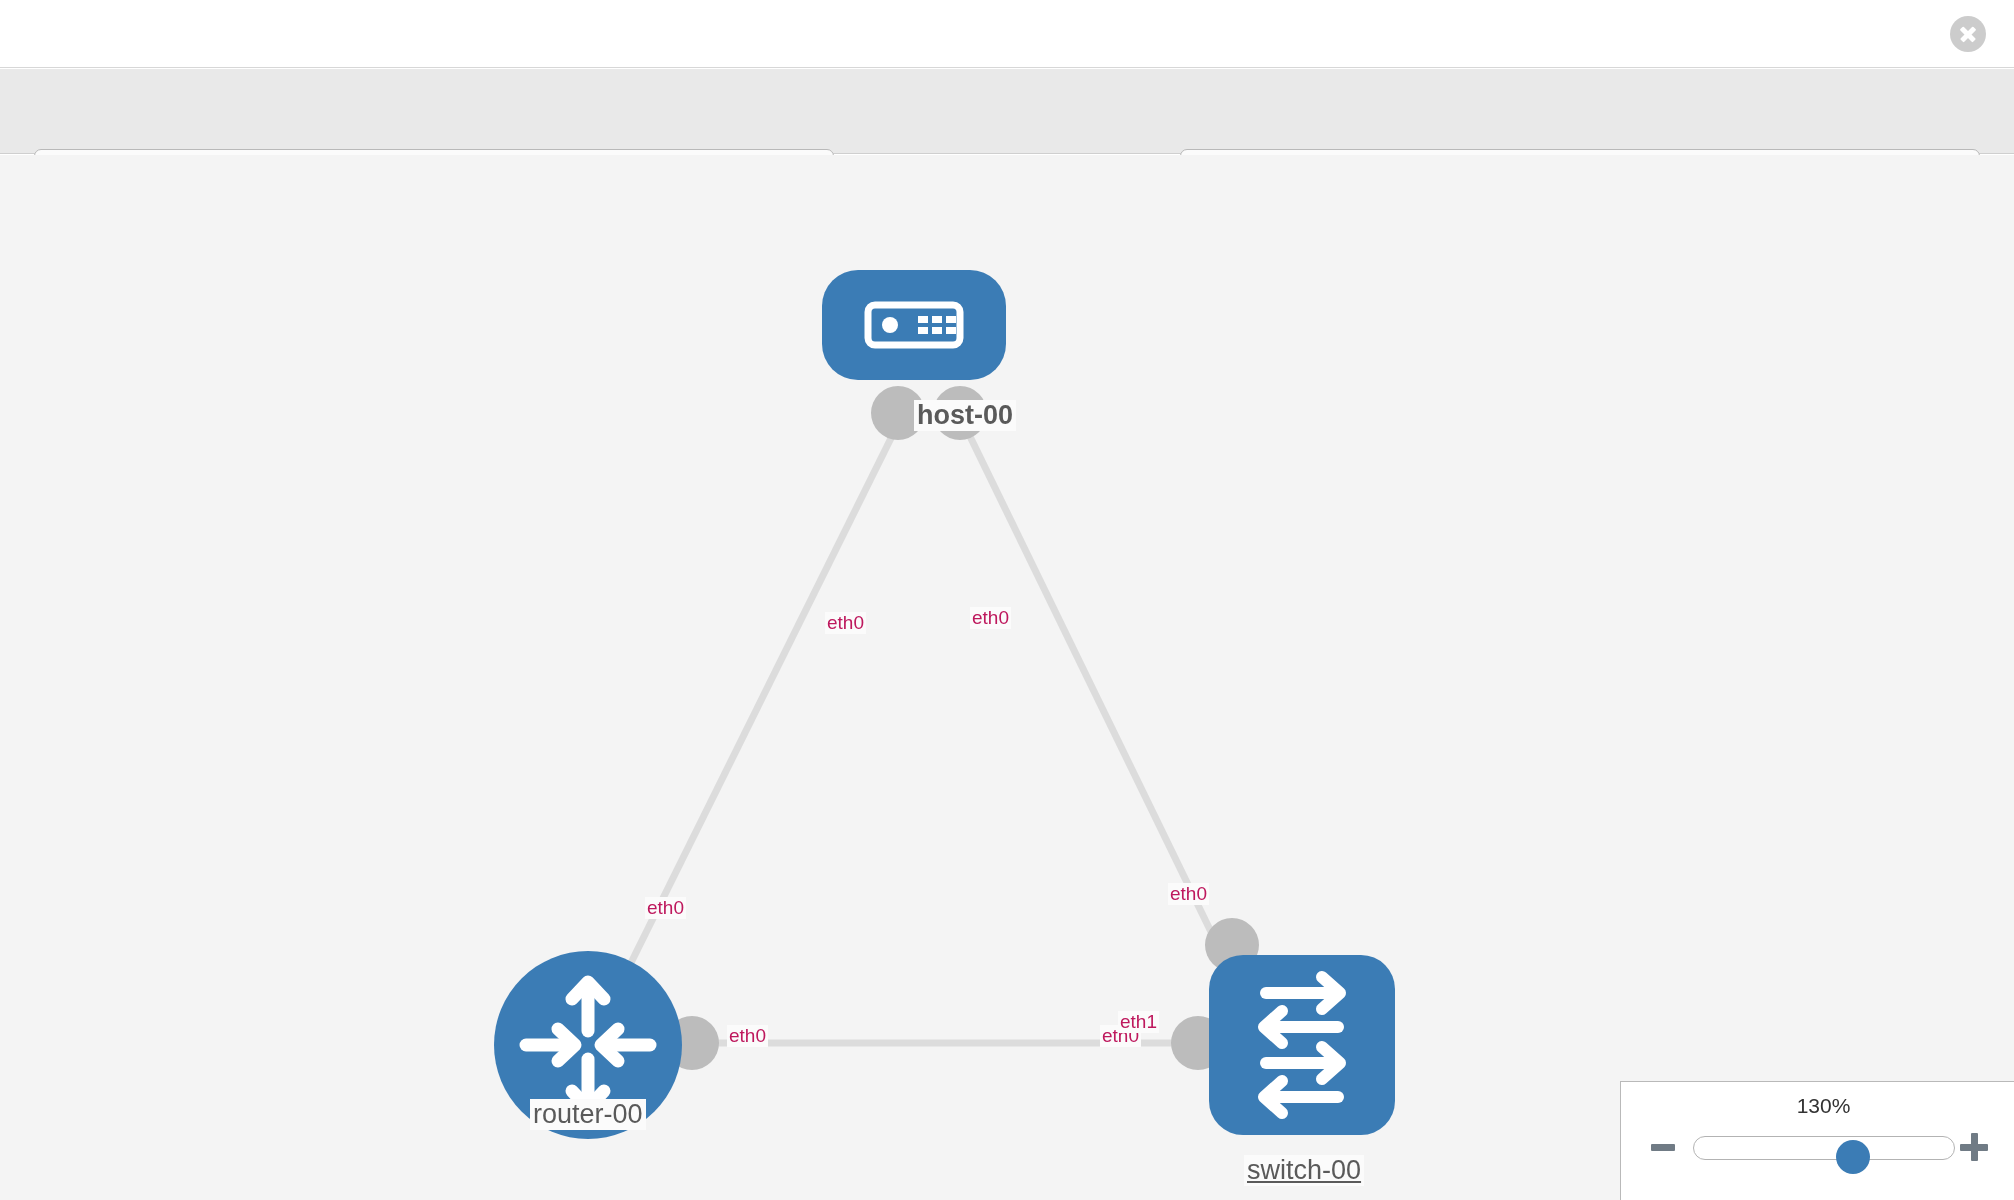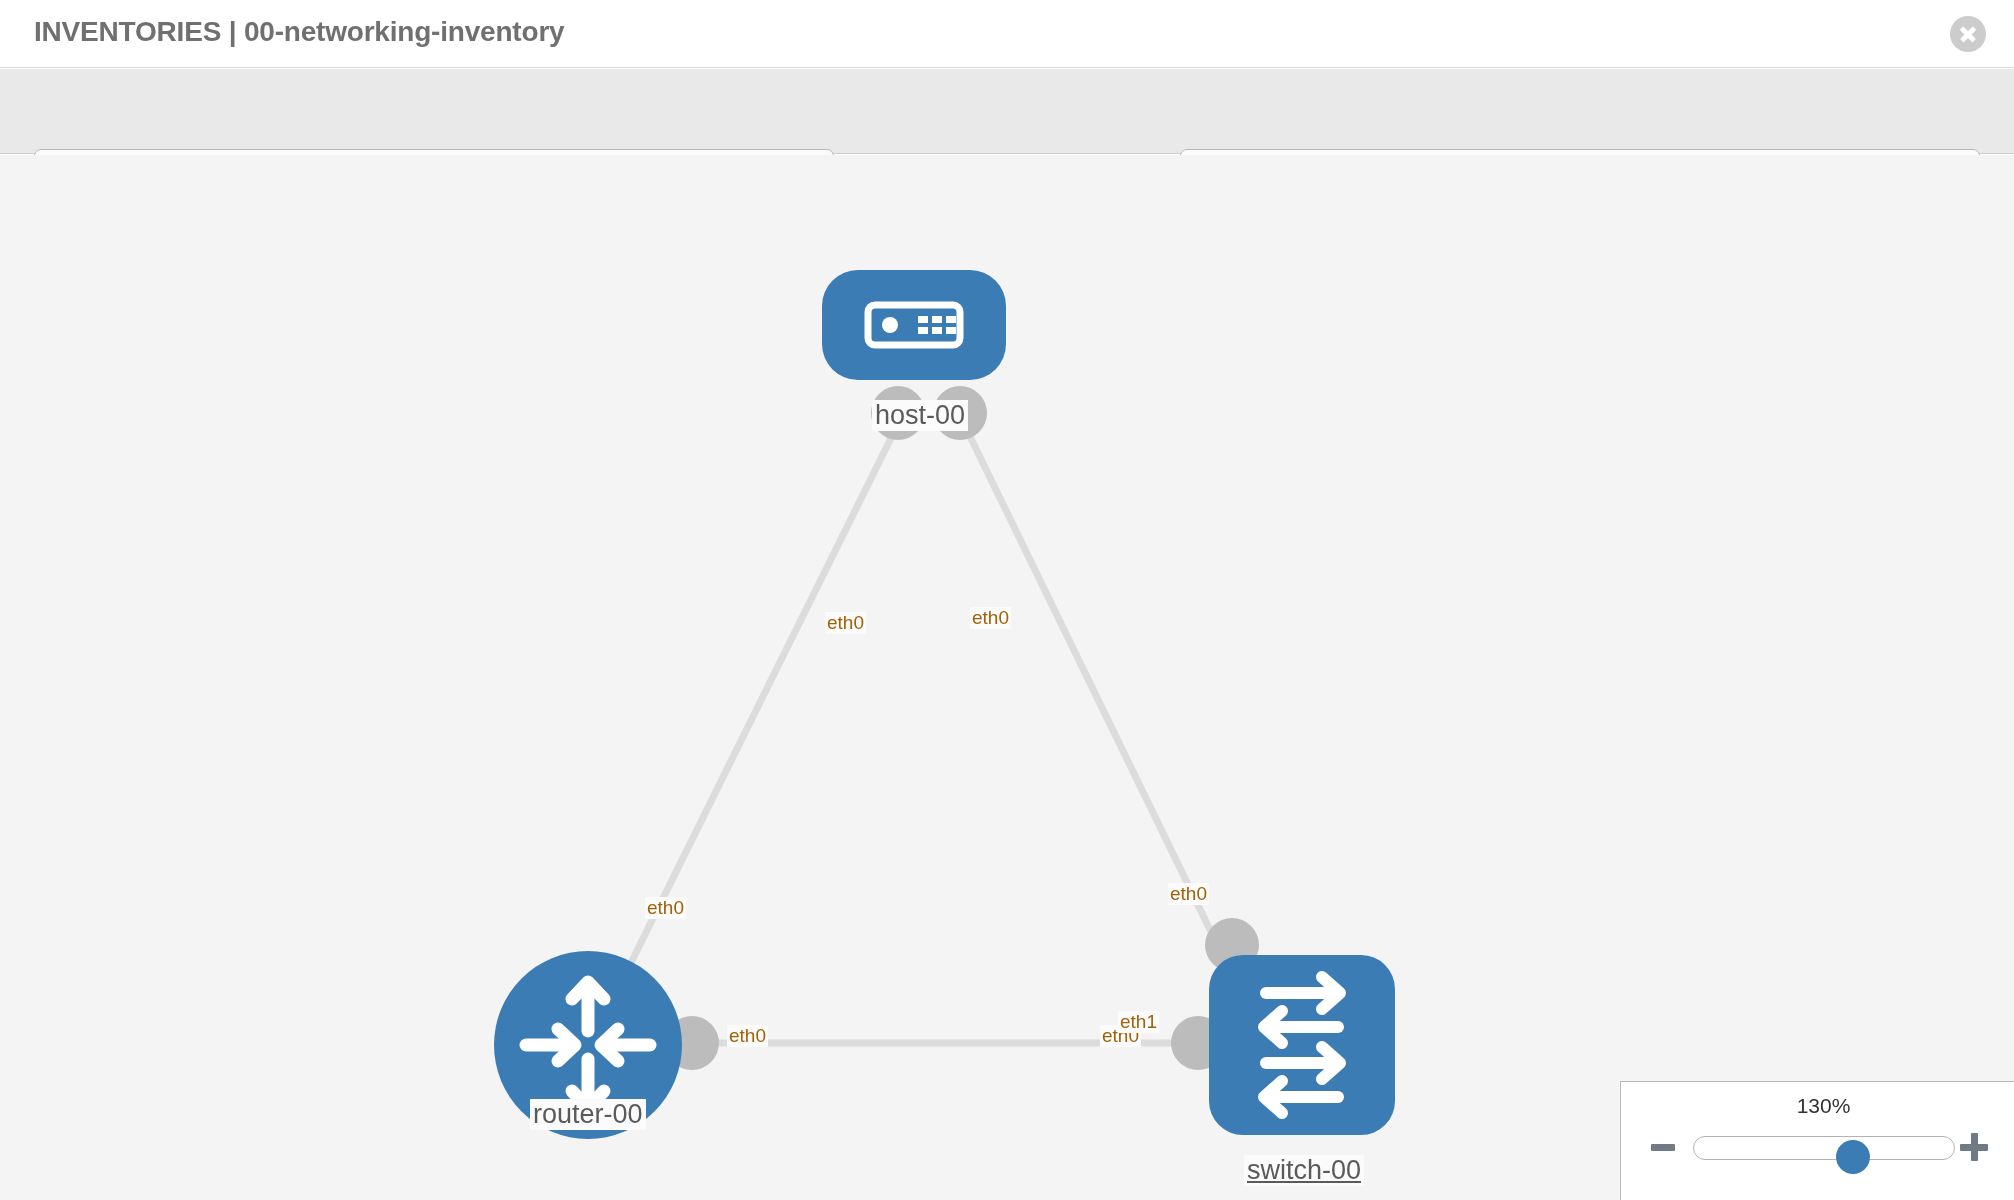--- a/index.html
+++ b/index.html
@@ -127,21 +127,21 @@
     background: #fbfbfb;
     color: #5a5a5a;
     font-size: 27px;
     white-space: nowrap;
     padding: 0 3px;
     line-height: 1.15;
   }
   .iface-label {
     position: absolute;
     background: #fbfbfb;
-    color: #a16207;
+    color: #be185d;
     font-size: 19px;
     white-space: nowrap;
     padding: 0 2px;
     line-height: 1.15;
   }
 
   
   .zoom-panel {
     position: absolute;
     left: 1620px;
@@ -206,21 +206,20 @@
     background: #3b7cb5;
     cursor: pointer;
   }
 </style>
 </head>
 <body>
 
 <div id="app">
 
   <div class="header">
-    <div class="page-title">INVENTORIES | 00-networking-inventory</div>
     <div class="close-btn"></div>
   </div>
 
   <div class="toolbar">
 
     <div class="select-box" id="actions-select">
       <span class="sel-label">ACTIONS</span>
       <span class="caret"></span>
     </div>
 
@@ -304,21 +303,21 @@
 
           <line x1="-36" y1="18" x2="36" y2="18"></line>
           <polyline points="20,2 38,18 20,34"></polyline>
 
           <line x1="36" y1="52" x2="-36" y2="52"></line>
           <polyline points="-20,36 -38,52 -20,68"></polyline>
         </g>
       </g>
     </svg>
 
-    <div class="node-label" style="left:872px; top:245px;">host-00</div>
+    <div class="node-label" style="left:914px; top:245px;font-weight:bold;">host-00</div>
 
     <div class="node-label" style="left:530px; top:944px;">router-00</div>
 
     <div class="node-label" style="left:1244px; top:1000px;text-decoration:underline;">switch-00</div>
 
     <div class="iface-label" style="left:825px; top:457px;">eth0</div>
 
     <div class="iface-label" style="left:970px; top:452px;">eth0</div>
 
     <div class="iface-label" style="left:645px; top:742px;">eth0</div>

